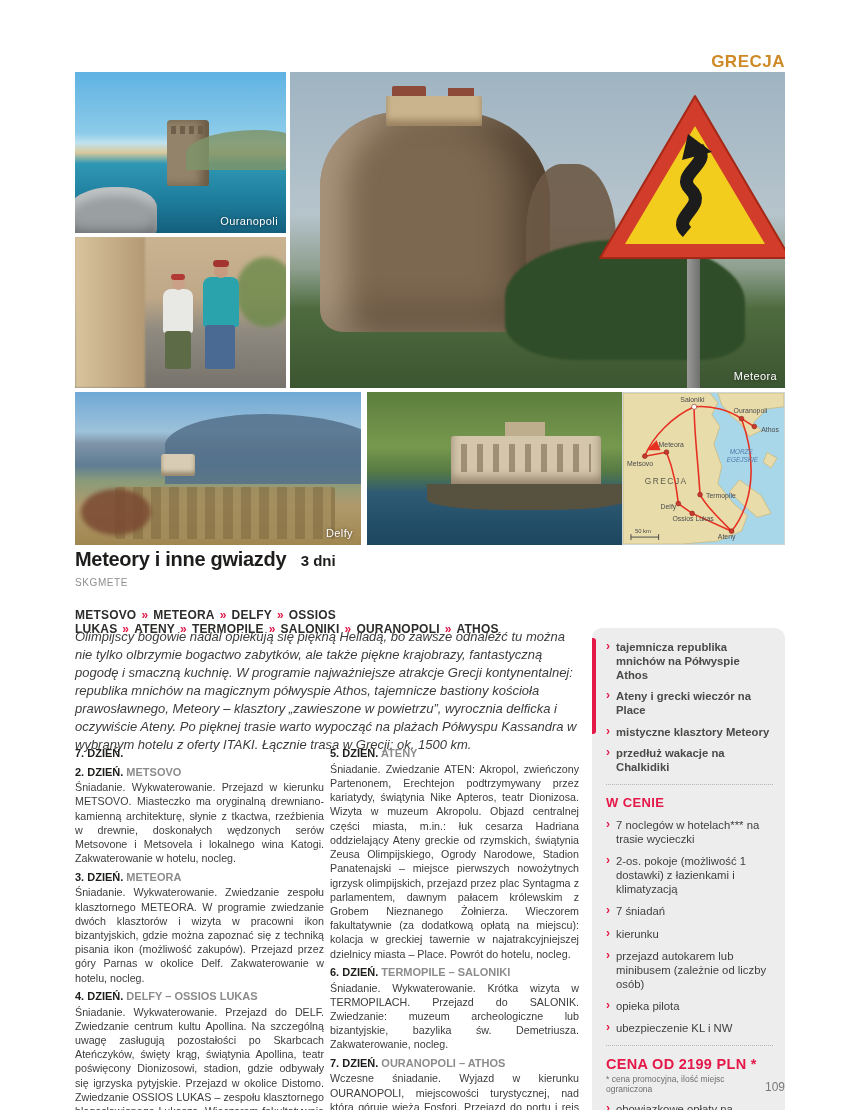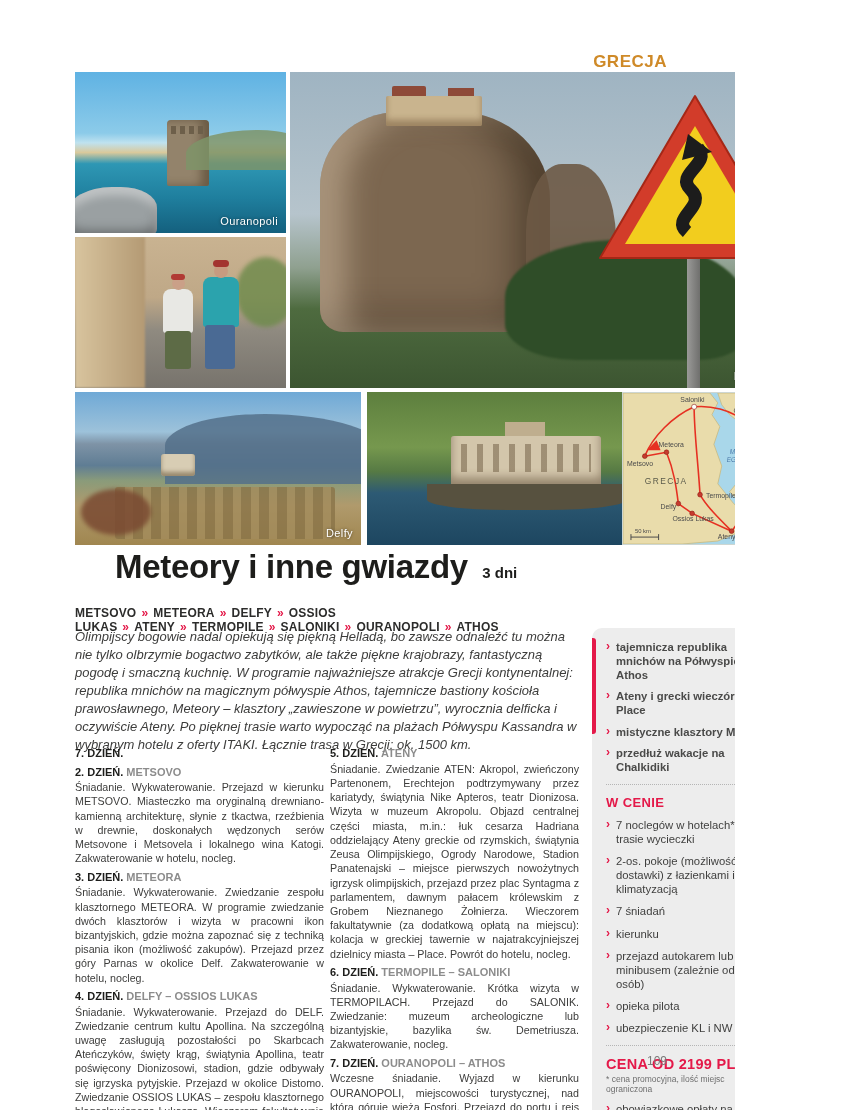--- a/index.html
+++ b/index.html
@@ -1,17 +1,17 @@
 <!DOCTYPE html>
 <html lang="pl"><head>
 <meta charset="utf-8">
 <style>
   html,body{margin:0;padding:0;background:#fff;}
   body{font-family:"Liberation Sans","DejaVu Sans",sans-serif;color:#3c3c3b;}
-  .page{position:relative;width:735px;height:1110px;background:#fff;overflow:hidden;}
+  .page{position:relative;width:853px;height:1110px;background:#fff;overflow:hidden;}
 
   
   .region{position:absolute;top:52px;right:68px;font-size:17px;font-weight:bold;
           letter-spacing:.5px;color:#cf8a28;}
 
   
   .photos{position:absolute;left:75px;top:72px;width:710px;height:473px;}
   .ph{position:absolute;overflow:hidden;background:#ccc;}
   .caption{position:absolute;right:8px;bottom:6px;color:#fff;font-size:11px;
            text-shadow:0 0 3px rgba(0,0,0,.55);letter-spacing:.4px;}
@@ -70,21 +70,21 @@
   
   .ph-map{left:547px;top:320px;width:163px;height:153px;background:#a9d7ea;border:1px solid #cdd6d2;box-sizing:border-box;}
   .ph-map svg{display:block;width:100%;height:100%;}
   .map-label{font-size:7px;fill:#4a4a4a;}
   .map-grecja{font-size:8.5px;fill:#5a5a4a;letter-spacing:1.5px;}
   .map-sea{font-size:6.5px;fill:#4d7cab;font-style:italic;}
   .map-scale{font-size:6px;fill:#4a4a4a;}
 
   
   .titleblock{position:absolute;left:75px;top:548px;width:520px;}
-  .tour-title{display:inline;font-size:33px;font-weight:bold;color:#1d1d1b;letter-spacing:-.3px;margin-left:40px;}
+  .tour-title{display:inline;font-size:20px;font-weight:bold;color:#1d1d1b;letter-spacing:-.3px;}
   .tour-dur{display:inline;font-size:15px;font-weight:bold;color:#1d1d1b;margin-left:10px;}
   .tour-code{margin-top:6px;font-size:10px;color:#8f8f8f;letter-spacing:.6px;}
   .route{margin-top:20px;font-size:12px;font-weight:bold;color:#2c2c2b;letter-spacing:.2px;}
   .route .sep{color:#e41949;margin:0 5px;}
 
   
   .intro{position:absolute;left:75px;top:628px;width:508px;font-size:13px;line-height:1.38;color:#3c3c3b;font-style:italic;}
 
   
   .col{position:absolute;top:742px;width:249px;font-size:10.7px;line-height:1.33;text-align:justify;}
@@ -100,21 +100,21 @@
   .sb-top{min-height:408px;}
   .redbar{position:absolute;left:0;top:10px;width:4px;height:96px;background:#e41949;border-radius:0 3px 3px 0;}
   .hl-item,.inc-item{display:flex;font-size:11.3px;line-height:1.25;margin:0 0 7px 0;color:#4a4a49;font-weight:bold;}
   .inc-item{font-weight:normal;margin-bottom:8px;color:#3f3f3e;}
   .chev{color:#e41949;font-weight:bold;margin-right:6px;font-size:12px;line-height:1.15;}
   .dots{border:0;border-top:1px dotted #b5b5b5;margin:10px 0 10px 0;}
   .sb-head{color:#e41949;font-weight:bold;font-size:13px;letter-spacing:.4px;margin:2px 0 8px 0;}
   .price{color:#e41949;font-weight:bold;font-size:14.5px;letter-spacing:.3px;margin:2px 0 2px 0;}
   .price-note{font-size:8.5px;color:#6f6f6f;margin:0 0 8px 0;}
 
-  .pagenum{position:absolute;right:68px;bottom:42px;font-size:12px;color:#7a7a7a;}
+  .pagenum{position:absolute;right:68px;bottom:16px;font-size:12px;color:#7a7a7a;}
 </style>
 </head>
 <body>
 
 <div class="page">
 
   <div class="region">GRECJA</div>
 
   <div class="photos">
 
@@ -212,20 +212,21 @@
           <line x1="36" y1="143" x2="36" y2="149" stroke="#4a4a4a" stroke-width="1"></line>
           <text class="map-scale" x="12" y="142">50 km</text>
         </g>
       </svg>
     </div>
   </div>
 
   <div class="titleblock">
     <span class="tour-title">Meteory i inne gwiazdy</span>
     <span class="tour-dur">3 dni</span>
+    <div class="tour-code">SKGMETE</div>
     <div class="route">
       <span>METSOVO</span><span class="sep">»</span><span>METEORA</span><span class="sep">»</span><span>DELFY</span><span class="sep">»</span><span>OSSIOS LUKAS</span><span class="sep">»</span><span>ATENY</span><span class="sep">»</span><span>TERMOPILE</span><span class="sep">»</span><span>SALONIKI</span><span class="sep">»</span><span>OURANOPOLI</span><span class="sep">»</span><span>ATHOS</span>
     </div>
   </div>
 
   <div class="intro">Olimpijscy bogowie nadal opiekują się piękną Helladą, bo zawsze odnaleźć tu można nie tylko olbrzymie bogactwo zabytków, ale także piękne krajobrazy, fantastyczną pogodę i smaczną kuchnię. W programie najważniejsze atrakcje Grecji kontynentalnej: republika mnichów na magicznym półwyspie Athos, tajemnicze bastiony kościoła prawosławnego, Meteory – klasztory „zawieszone w powietrzu”, wyrocznia delficka i oczywiście Ateny. Po pięknej trasie warto wypocząć na plażach Półwyspu Kassandra w wybranym hotelu z oferty ITAKI. Łącznie trasa w Grecji: ok. 1500 km.</div>
 
   <div class="col col1">
     <div class="day">
       <div class="day-head"><span>7. DZIEŃ.</span> <span class="day-place"></span></div>

